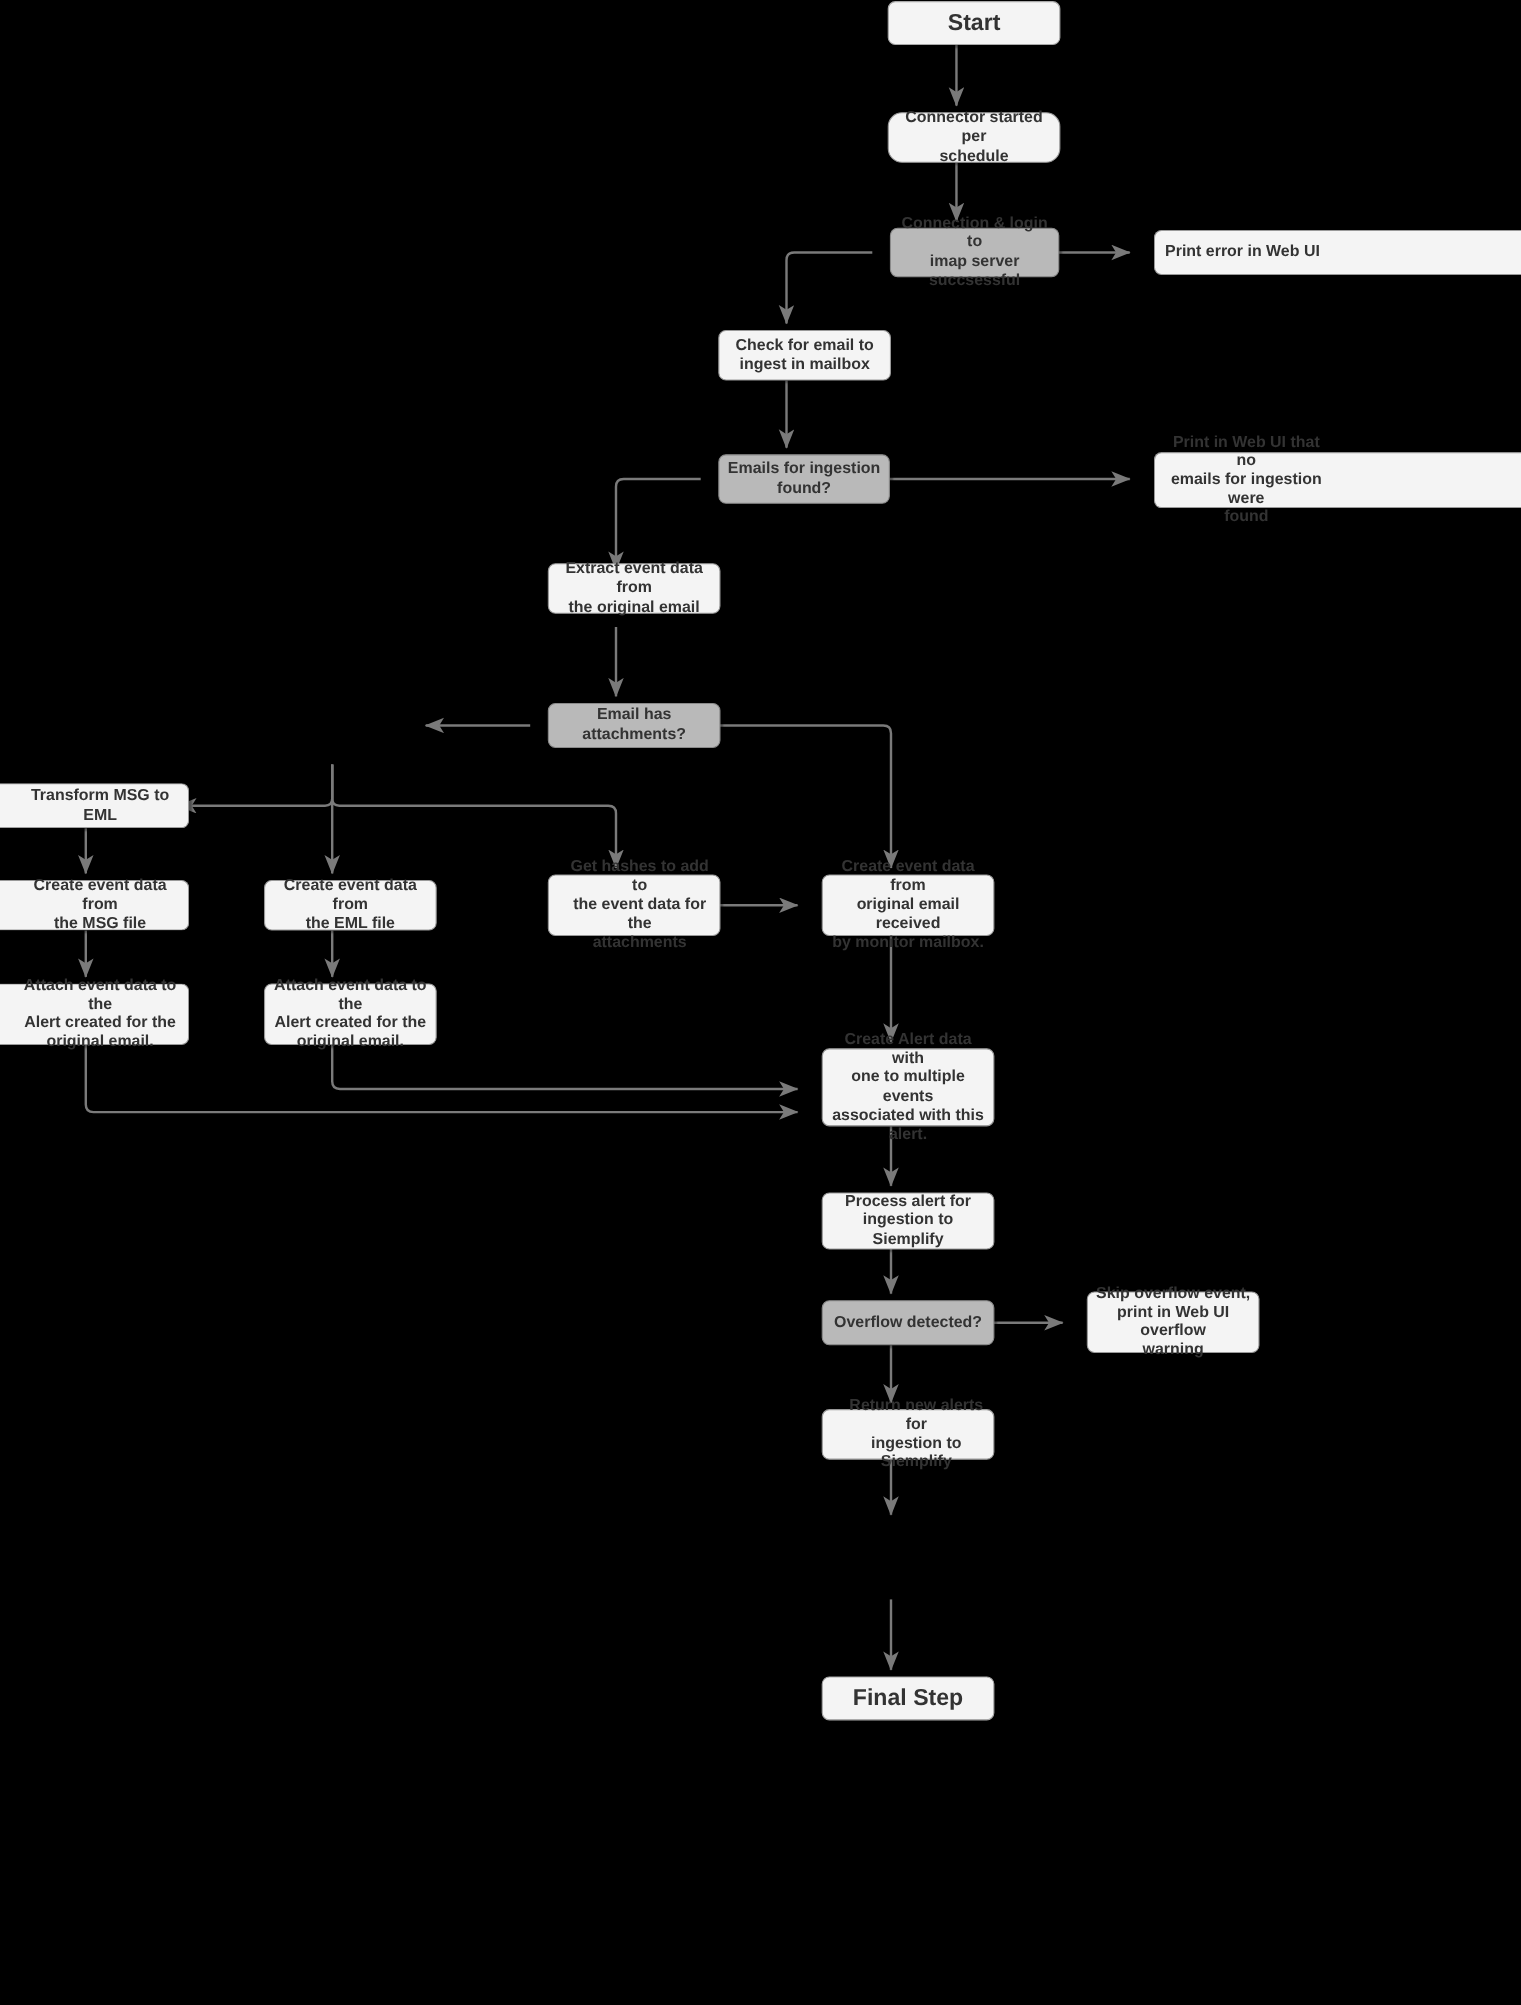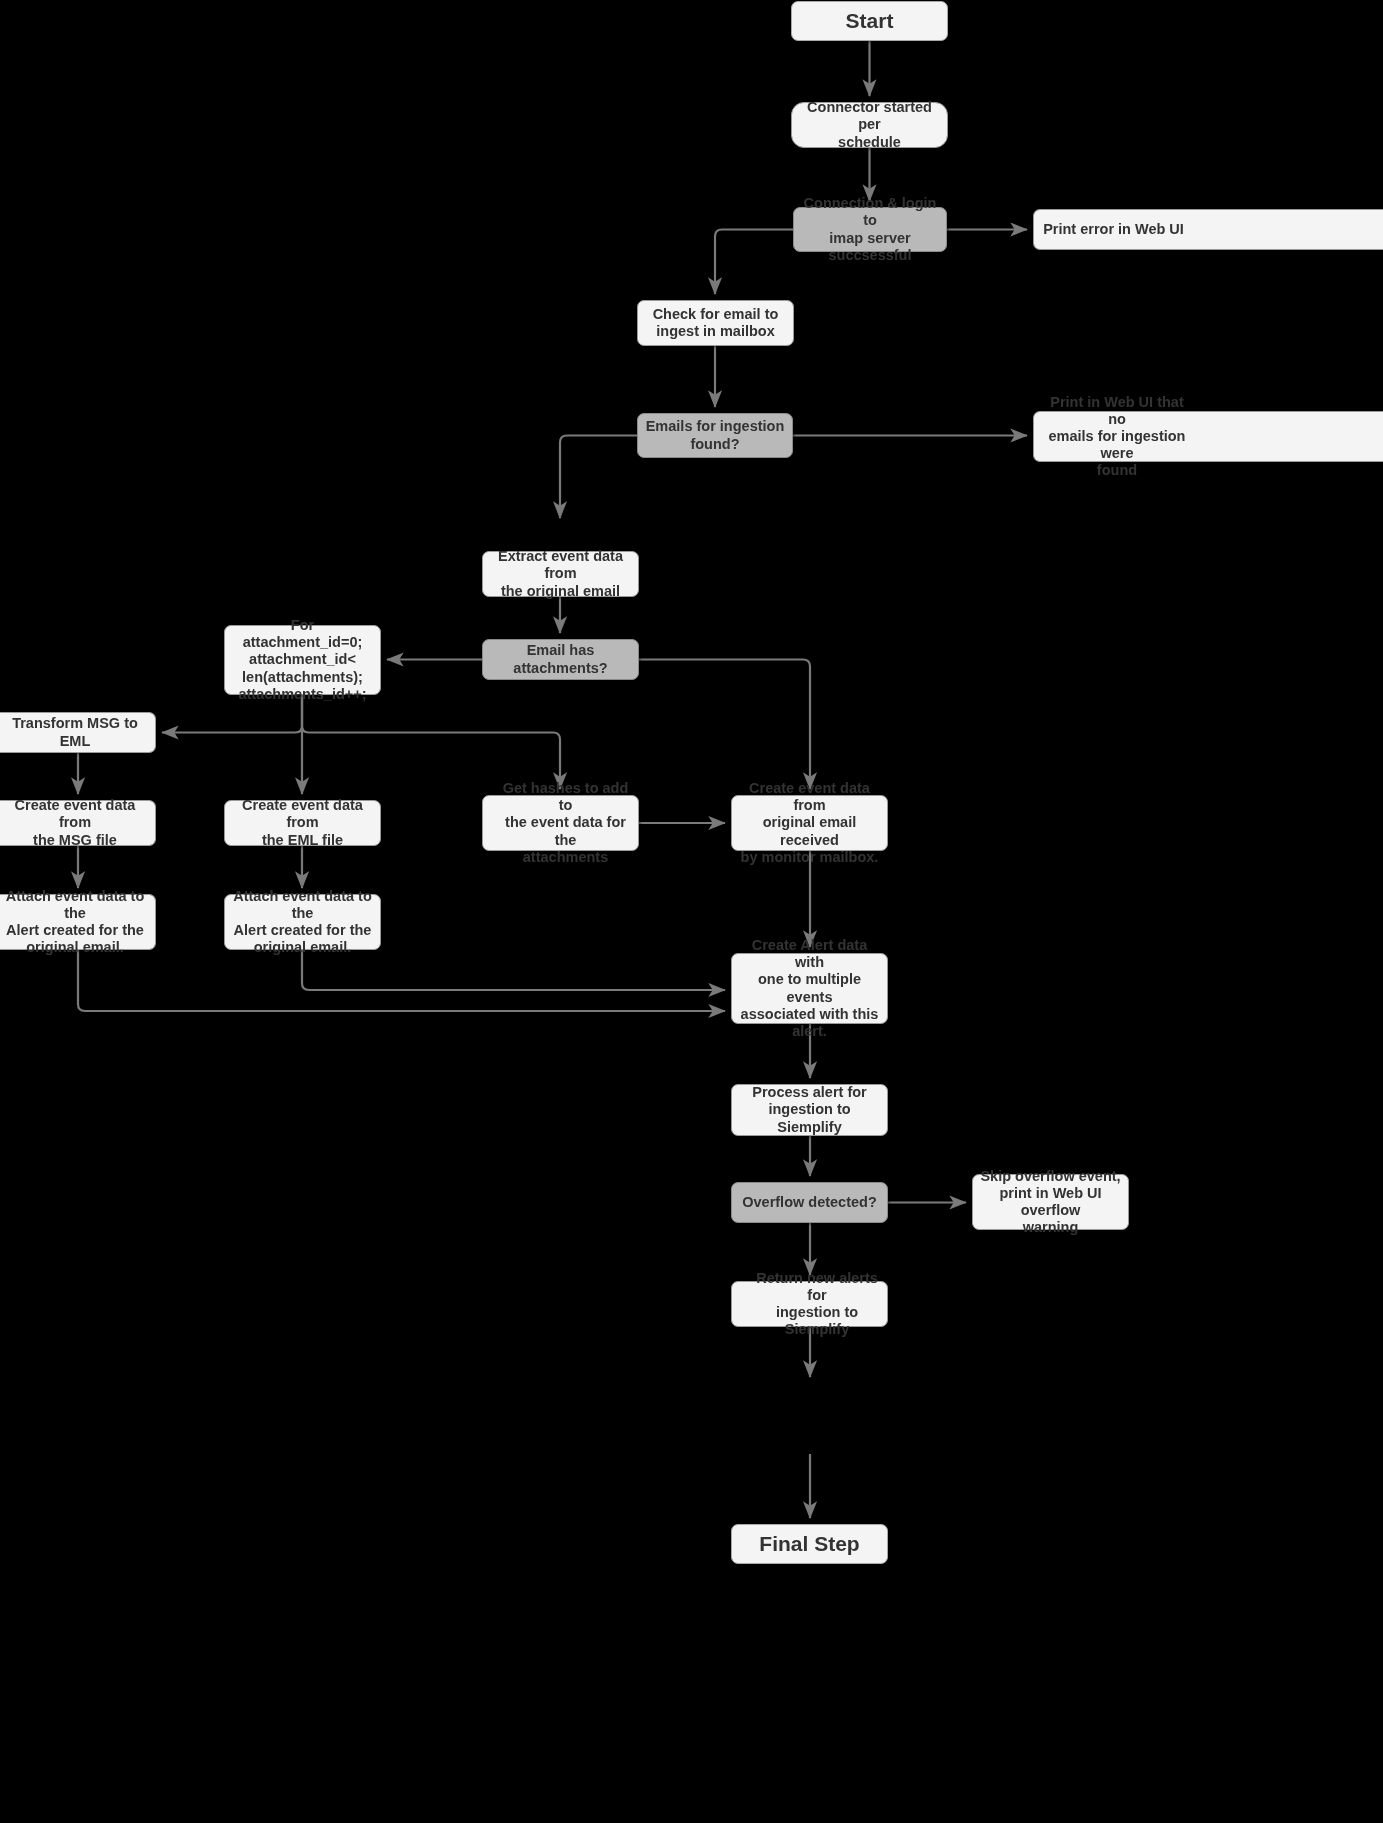--- a/index.html
+++ b/index.html
@@ -33,20 +33,21 @@
     border-radius: 7px;
     border: 1px solid #999999;
     background: #f4f4f4;
     color: #333333;
     font-size: 14.5px;
     font-weight: bold;
     line-height: 1.18;
     padding: 4px 7px;
     box-shadow: 2px 2px 2px rgba(0,0,0,0.35);
     z-index: 2;
+    margin-left: 16px;
   }
   .node .lbl {
     display: block;
     width: 100%;
     white-space: pre-line;
   }
   .node.decision {
     background: #b9b9b9;
     border-color: #8a8a8a;
   }
@@ -152,32 +153,26 @@
   </div>
   <div class="node decision" style="left:637px;top:413px;width:156px;height:45px;">
     <span class="lbl">Emails for ingestion
 found?</span>
   </div>
   <div class="node clip-right" style="left:1033px;top:411px;width:360px;height:51px;">
     <span class="lbl" style="padding-right:193px;">Print in Web UI that no
 emails for ingestion were
 found</span>
   </div>
-  <div class="node" style="left:482px;top:551px;width:157px;height:46px;">
+  <div class="node" style="left:482px;top:512px;width:157px;height:46px;">
     <span class="lbl">Extract event data from
 the original email</span>
   </div>
   <div class="node decision" style="left:482px;top:639px;width:157px;height:41px;">
     <span class="lbl">Email has attachments?</span>
-  </div>
-  <div class="node" style="left:224px;top:625px;width:157px;height:70px;">
-    <span class="lbl">For attachment_id=0;
-attachment_id&lt;
-len(attachments);
-attachments_id++;</span>
   </div>
   <div class="node clip-left" style="left:-35px;top:712px;width:191px;height:41px;">
     <span class="lbl" style="padding-left:30px;">Transform MSG to EML</span>
   </div>
   <div class="node clip-left" style="left:-35px;top:800px;width:191px;height:46px;">
     <span class="lbl" style="padding-left:30px;">Create event data from
 the MSG file</span>
   </div>
   <div class="node" style="left:224px;top:800px;width:157px;height:46px;">
     <span class="lbl">Create event data from

